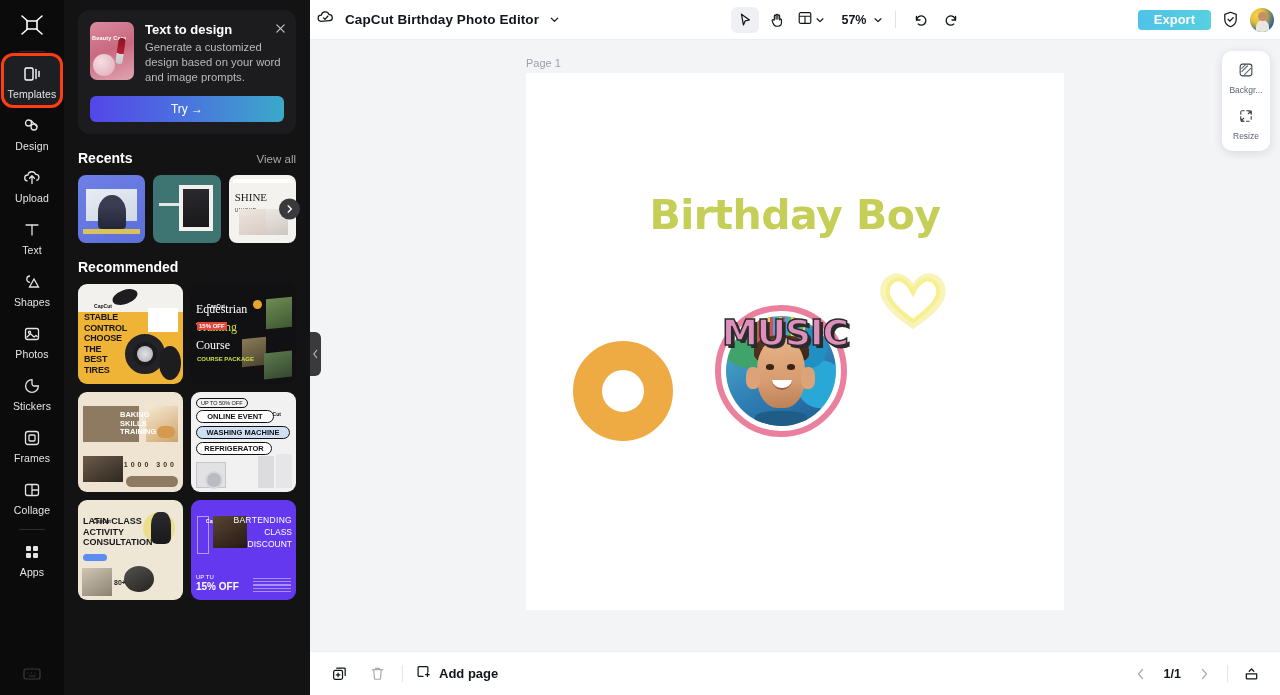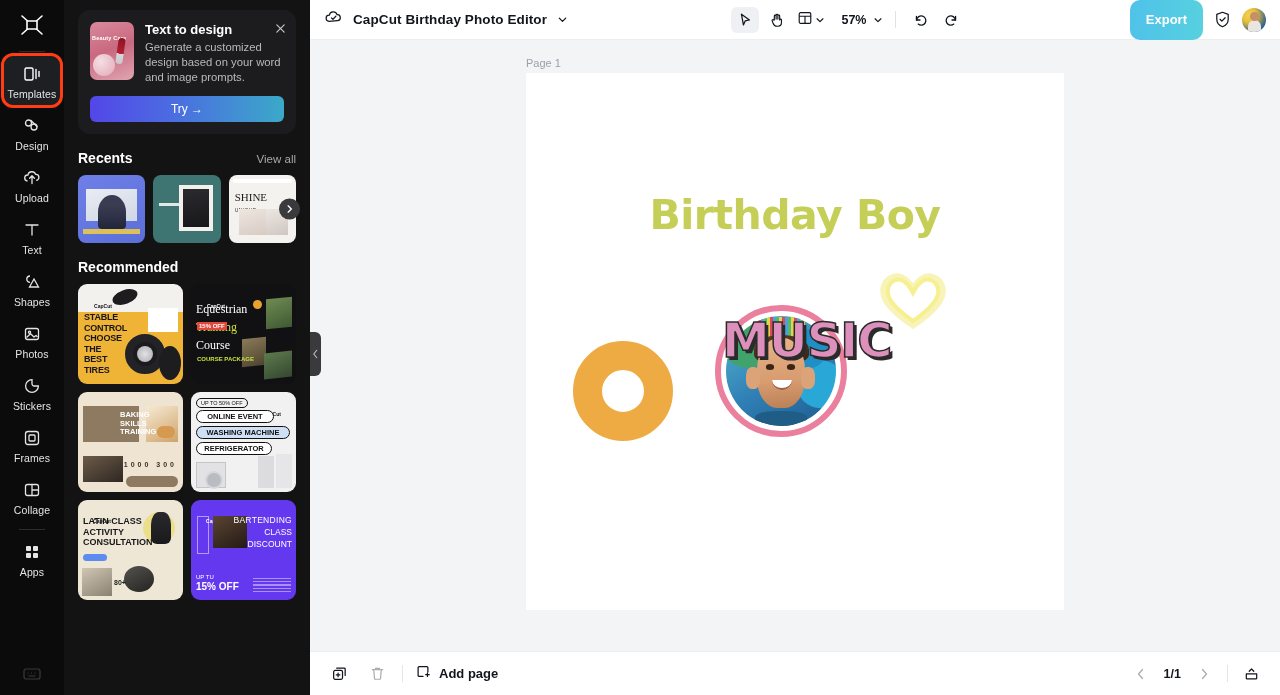--- a/index.html
+++ b/index.html
@@ -185,35 +185,35 @@
     position: absolute; left: 310px; top: 332px;
     width: 11px; height: 44px; background: #3a3a3d;
     border-radius: 0 6px 6px 0; z-index: 8;
     display: flex; align-items: center; justify-content: center; cursor: pointer;
   }
 
   
   .main { flex: 1; display: flex; flex-direction: column; background: #fff; min-width: 0; }
   .topbar {
     height: 40px; flex: 0 0 40px; background: #fff;
-    display: flex; align-items: center; padding: 0 14px; gap: 10px;
+    display: flex; align-items: center; padding: 0 6px; gap: 10px;
     border-bottom: 1px solid #eceef1;
   }
   .doc-name { font-size: 13.5px; font-weight: bold; color: #11151c; letter-spacing: .1px; }
   .tb-center { margin-left: auto; margin-right: auto; display: flex; align-items: center; gap: 4px; }
   .tb-btn {
     width: 28px; height: 26px; border-radius: 6px;
     display: flex; align-items: center; justify-content: center; cursor: pointer;
   }
   .tb-btn.sel { background: #eef0f3; }
   .tb-combo { display: flex; align-items: center; gap: 2px; cursor: pointer; padding: 2px 2px; border-radius: 6px; }
   .zoom-val { font-size: 12.5px; font-weight: bold; color: #11151c; min-width: 30px; }
   .tb-div { width: 1px; height: 17px; background: #dfe2e6; margin: 0 6px; }
   .export {
-    height: 40px; padding: 0 16px; border-radius: 10px;
+    height: 20px; padding: 0 16px; border-radius: 4px;
     background: linear-gradient(90deg,#4fc2e9 0%, #57d0e0 100%);
     color: #fff; font-size: 13px; font-weight: bold;
     display: flex; align-items: center; cursor: pointer; border: none; font-family: inherit;
   }
   .avatar {
     width: 24px; height: 24px; border-radius: 50%; cursor: pointer; overflow:hidden;
     background: radial-gradient(circle at 30% 30%, #f3d14f 0%, #e8c03a 30%, #2f5f91 75%);
     position: relative;
   }
   .avatar::after {
@@ -277,21 +277,21 @@
     border-radius: 0 0 40px 40px; background:#fff; border-bottom:2px solid #9a5f48;
   }
   .pi-hand { position:absolute; width:13%; height:20%; border-radius:40%; background:#dda378; top:46%; }
   .pi-hand.l { left:18%; } .pi-hand.r { left:68%; }
   .pi-shirt { position:absolute; left:26%; bottom:0; width:48%; height:14%; background:#1f5d86; border-radius:40% 40% 0 0;}
   .heart {
     position: absolute; left: 352px; top: 198px; width: 70px; height: 58px;
   }
   .music-text {
     position: absolute; left: 196px; top: 239px;
-    font-size: 48px; font-weight: bold; color: #dd90bb;
+    font-size: 36px; font-weight: bold; color: #dd90bb;
     font-family: "DejaVu Sans", sans-serif; letter-spacing: -1px;
     text-shadow: 3px 3px 0 #2b2b2b;
     -webkit-text-stroke: 1.5px #2b2b2b;
   }
 
   
   .rtools {
     position: absolute; right: 10px; top: 11px;
     width: 48px; background: #fff; border-radius: 10px;
     box-shadow: 0 2px 10px rgba(16,24,40,.12);
@@ -680,20 +680,41 @@
         <div class="heart">
           <svg width="70" height="58" viewBox="0 0 70 58" fill="none">
             <path d="M35 54 C12 38 4 27 6 17 C8 7 19 3 26 8 C30 11 33 15 35 19 C37 15 40 11 44 8 C51 3 62 7 64 17 C66 27 58 38 35 54 Z" stroke="#f2e97f" stroke-width="7" fill="none" opacity=".55"></path>
             <path d="M35 50 C15 36 8 26 10 18 C12 9 21 6 27 11 C31 14 33 17 35 21 C37 17 39 14 43 11 C49 6 58 9 60 18 C62 26 55 36 35 50 Z" stroke="#f7f08f" stroke-width="4" fill="none"></path>
           </svg>
         </div>
 
         <div class="music-text">MUSIC</div>
       </div>
 
+      <div class="rtools">
+        <div class="rtool">
+          <span>
+            <svg width="18" height="18" viewBox="0 0 20 20" fill="none" stroke="#39404c" stroke-width="1.2">
+              <rect x="3.5" y="3.5" width="13" height="13" rx="2.5"></rect>
+              <path d="M5 12 L12 5 M8 15.5 L15.5 8 M5 8.5 L9.5 4" opacity=".8"></path>
+            </svg>
+          </span>
+          <span class="rl">Backgr...</span>
+        </div>
+        <div class="rtool">
+          <span>
+            <svg width="18" height="18" viewBox="0 0 20 20" fill="none" stroke="#39404c" stroke-width="1.2" stroke-linecap="round">
+              <path d="M5 4.2 H15 M5 15.8 H15 M4.2 5 V15 M15.8 5 V15" stroke-dasharray="3 2.6"></path>
+              <path d="M12.5 7.5 L15.5 4.5 M13 4.5 H15.5 V7"></path>
+              <path d="M7.5 12.5 L4.5 15.5 M7 15.5 H4.5 V13"></path>
+            </svg>
+          </span>
+          <span class="rl">Resize</span>
+        </div>
+      </div>
     </div>
 
     <div class="bottombar">
       <div class="bb-btn">
         <svg width="17" height="17" viewBox="0 0 18 18" fill="none" stroke="#11151c" stroke-width="1.3" stroke-linecap="round">
           <path d="M6 3.2 H14 a1 1 0 0 1 1 1 V11"></path>
           <rect x="2.8" y="5.8" width="9.4" height="9.4" rx="1.6"></rect>
           <path d="M7.5 8.6 V12.4 M5.6 10.5 H9.4"></path>
         </svg>
       </div>

